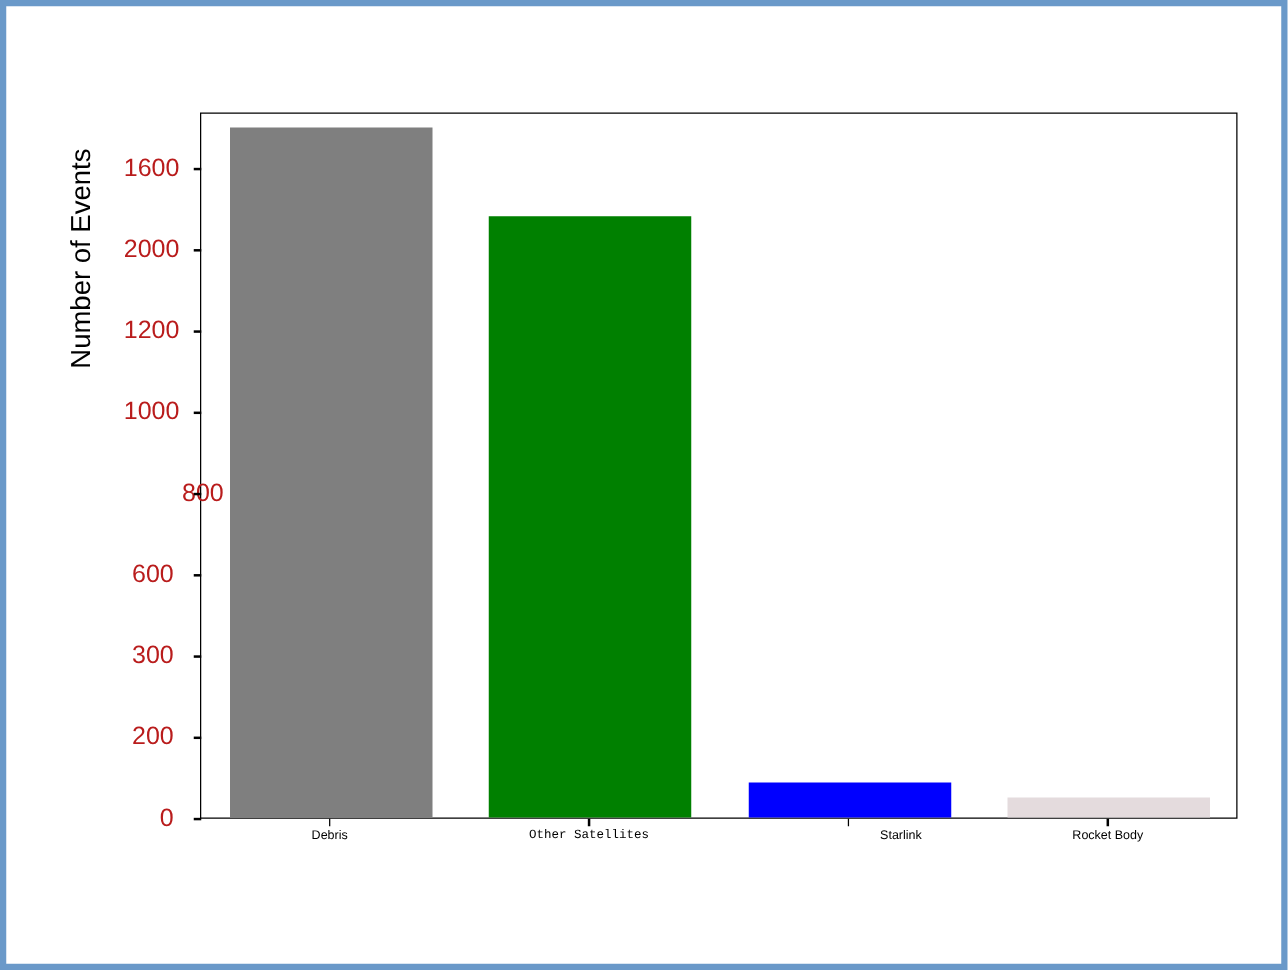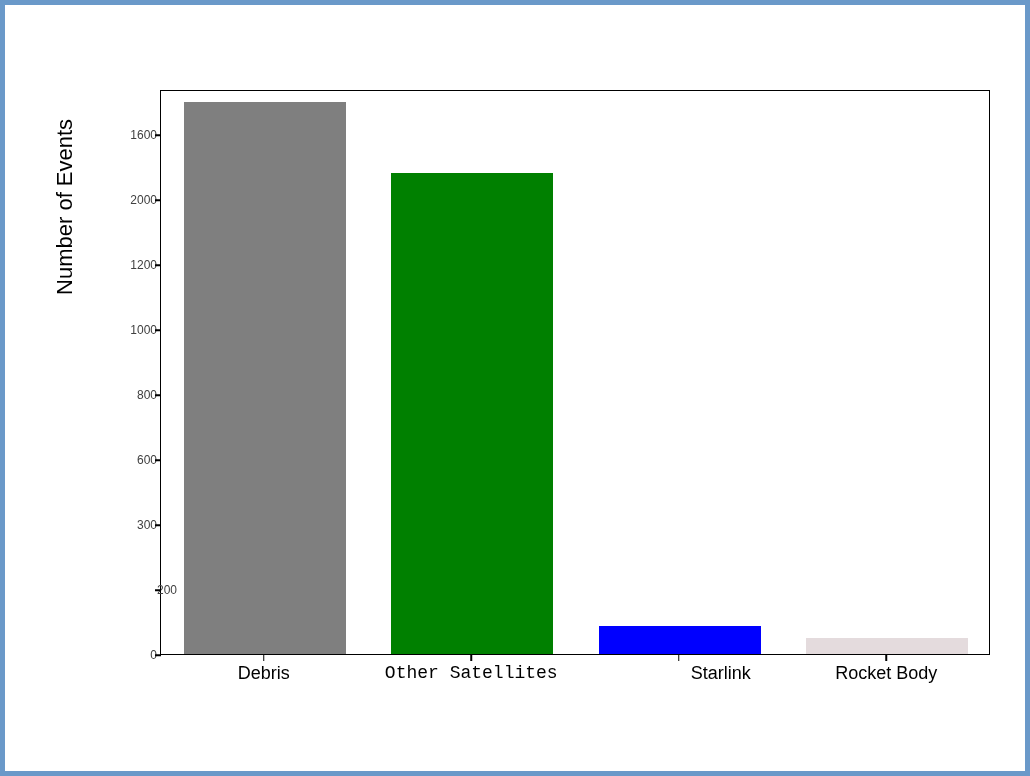--- a/index.html
+++ b/index.html
@@ -35,39 +35,39 @@
       left: -20px;
       top: 295px;
       transform: rotate(-90deg) translateX(50%);
       transform-origin: left center;
       font-size: 22px;
       color: #000000;
       white-space: nowrap;
     }
     .y-tick {
       position: absolute;
-      left: 32px;
-      font-size: 12px;
-      color: #404040;
+      left: 14px;
+      font-size: 20px;
+      color: #b91c1c;
       text-align: right;
       width: 40px;
       transform: translateY(-50%);
     }
     .y-tick-mark {
       position: absolute;
       left: 70px;
       width: 6px;
       height: 1.5px;
       background: #000000;
       transform: translateY(-50%);
     }
     .x-tick-label {
       position: absolute;
       top: 588px;
-      font-size: 18px;
+      font-size: 10px;
       color: #000000;
       text-align: center;
       transform: translateX(-50%);
       white-space: nowrap;
     }
     .x-tick-mark {
       position: absolute;
       top: 580px;
       width: 1.5px;
       height: 6px;
@@ -88,27 +88,27 @@
   <div class="plot-area">
 
   <div class="bar" style="left: 22.825px; width: 161.85px; height: 552.011px; background: rgb(127, 127, 127);"></div>
       <div class="bar" style="left: 230.325px; width: 161.85px; height: 480.575px; background: rgb(0, 128, 0);"></div>
       <div class="bar" style="left: 437.825px; width: 161.85px; height: 27.6006px; background: rgb(0, 0, 255);"></div>
       <div class="bar" style="left: 645.325px; width: 161.85px; height: 16.2356px; background: rgb(228, 219, 221);"></div>
     </div>
 
 <div class="y-tick" style="top: 580px;">0</div>
     <div class="y-tick-mark" style="top: 580px;"></div>
-    <div class="y-tick" style="top: 515.057px; margin-left: 20px;">200</div>
+    <div class="y-tick" style="top: 515.057px;">200</div>
     <div class="y-tick-mark" style="top: 515.057px;"></div>
     <div class="y-tick" style="top: 450.115px;">300</div>
     <div class="y-tick-mark" style="top: 450.115px;"></div>
     <div class="y-tick" style="top: 385.172px; text-align: right;">600</div>
     <div class="y-tick-mark" style="top: 385.172px;"></div>
-    <div class="y-tick" style="top: 320.23px;">800</div>
+    <div class="y-tick" style="top: 320.23px; margin-left: 40px;">800</div>
     <div class="y-tick-mark" style="top: 320.23px;"></div>
     <div class="y-tick" style="top: 255.287px;">1000</div>
     <div class="y-tick-mark" style="top: 255.287px;"></div>
     <div class="y-tick" style="top: 190.345px;">1200</div>
     <div class="y-tick-mark" style="top: 190.345px;"></div>
     <div class="y-tick" style="top: 125.402px;">2000</div>
     <div class="y-tick-mark" style="top: 125.402px;"></div>
     <div class="y-tick" style="top: 60.4598px;">1600</div>
     <div class="y-tick-mark" style="top: 60.4598px;"></div>
     <div class="x-tick-label" style="left: 178.75px;">Debris</div>

